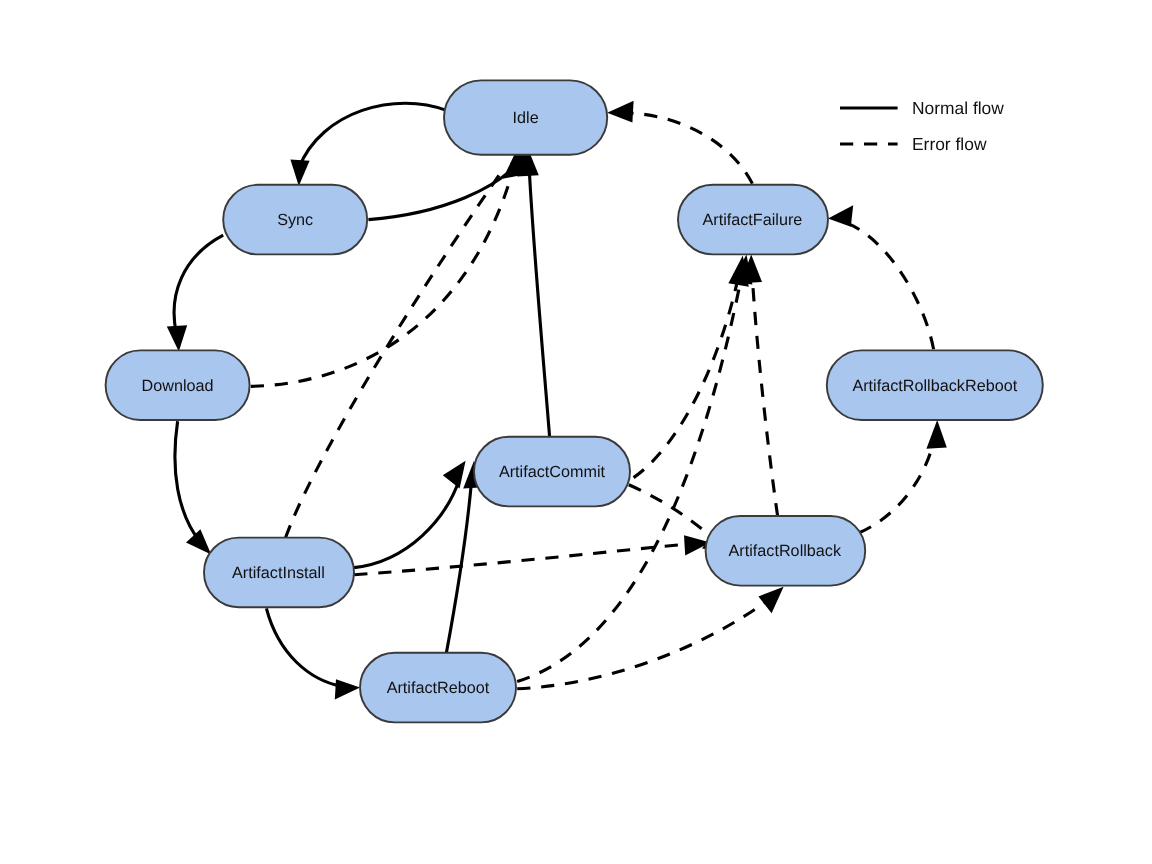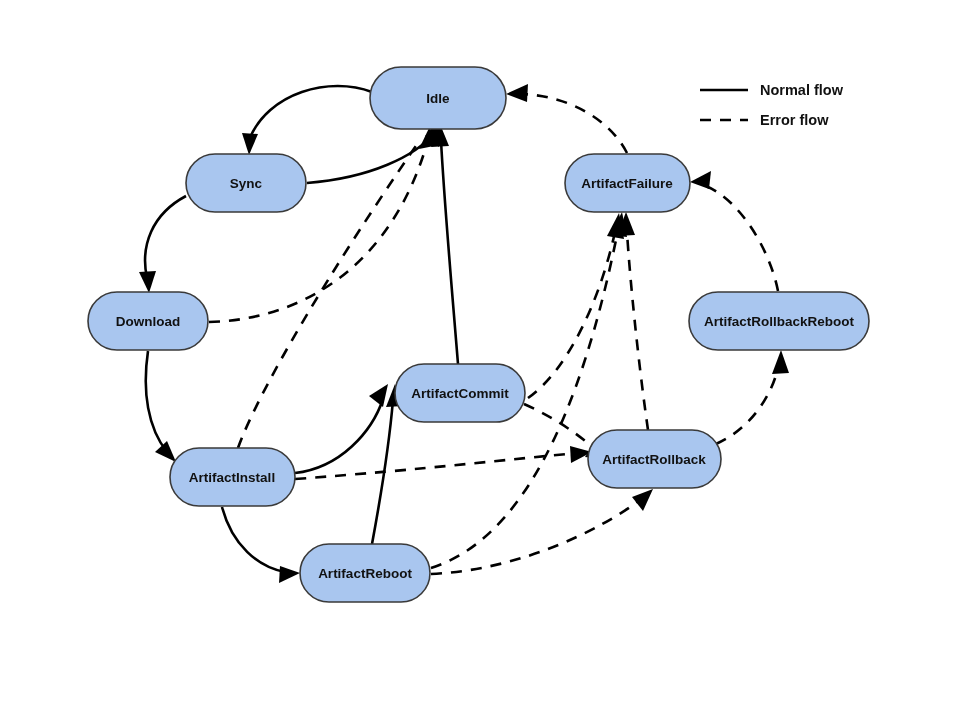--- a/index.html
+++ b/index.html
@@ -11,21 +11,20 @@
     width: 960px;
     height: 720px;
     font-family: "Liberation Sans", sans-serif;
     overflow: hidden;
   }
   #diagram-root {
     position: relative;
     width: 916px;
     height: 720px;
     background: #ffffff;
-    font-weight: bold;
   }
   svg.canvas {
     position: absolute;
     top: 0;
     left: 0;
     width: 960px;
     height: 720px;
   }
   .node-shape {
     fill: #a9c6ef;

